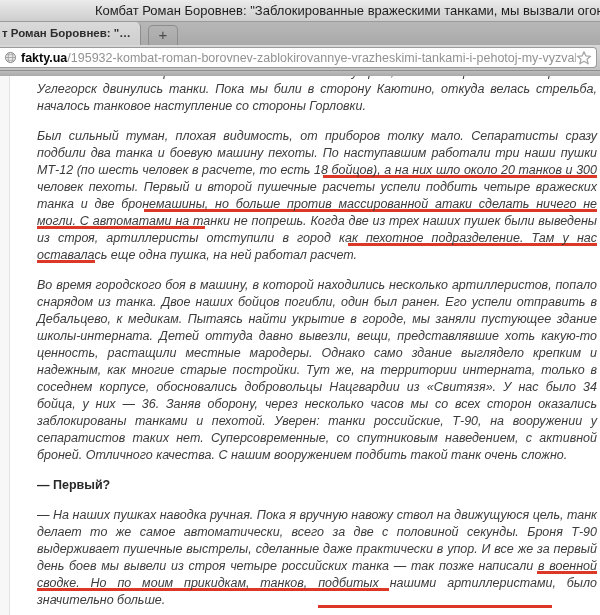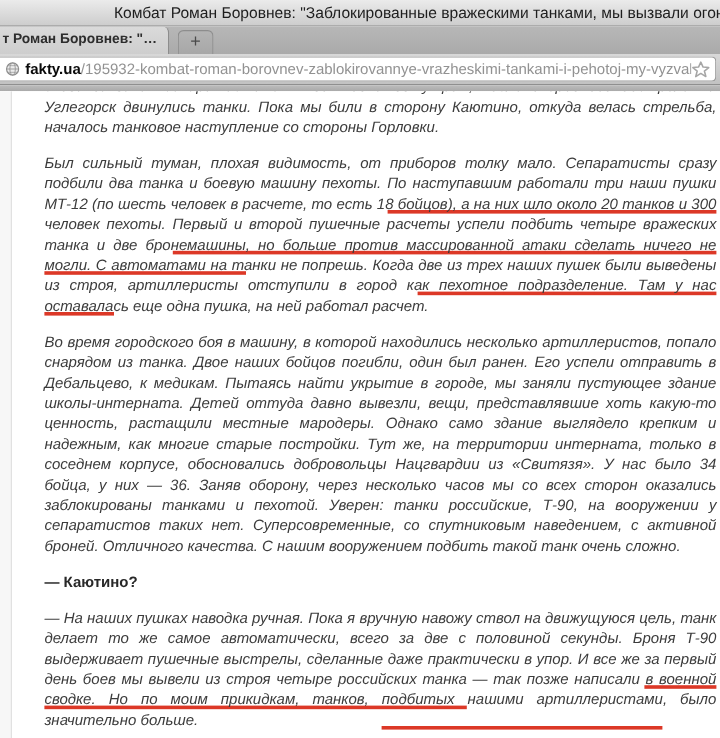--- a/index.html
+++ b/index.html
@@ -103,16 +103,16 @@
   </div>
 </div>
 <div class="chrome-bottom"></div>
 
 <div class="page">
   <div class="gutter"></div>
   <div class="article">
       <p class="clipped"><span>снова захвачен сепаратистами. И вот однажды утром, после очередного обстрела на Углегорск двинулись танки. Пока мы били в сторону Каютино, откуда велась стрельба, началось танковое наступление со стороны Горловки.</span></p>
       <p><span>Был сильный туман, плохая видимость, от приборов толку мало. Сепаратисты сразу подбили два танка и боевую машину пехоты. </span><span class="u">По наступавшим работали три наши пушки</span><span> МТ-12 (по шесть человек в расчете, то есть 18 бойцов), а на них шло около 20 танков и 300 человек пехоты. </span><span class="u">Первый и второй пушечные расчеты успели подбить четыре вражеских танка и две бронемашины</span><span>, но больше против массированной атаки сделать ничего не могли. С автоматами на танки не попрешь. Когда </span><span class="u">две из трех наших пушек были выведены из строя</span><span>, артиллеристы отступили в город как пехотное подразделение. Там у нас оставалась еще одна пушка, на ней работал расчет.</span></p>
       <p><span>Во время городского боя в машину, в которой находились несколько артиллеристов, попало снарядом из танка. Двое наших бойцов погибли, один был ранен. Его успели отправить в Дебальцево, к медикам. Пытаясь найти укрытие в городе, мы заняли пустующее здание школы-интерната. Детей оттуда давно вывезли, вещи, представлявшие хоть какую-то ценность, растащили местные мародеры. Однако само здание выглядело крепким и надежным, как многие старые постройки. Тут же, на территории интерната, только в соседнем корпусе, обосновались добровольцы Нацгвардии из «Свитязя». У нас было 34 бойца, у них — 36. Заняв оборону, через несколько часов мы со всех сторон оказались заблокированы танками и пехотой. Уверен: танки российские, Т-90, на вооружении у сепаратистов таких нет. Суперсовременные, со спутниковым наведением, с активной броней. Отличного качества. С нашим вооружением подбить такой танк очень сложно.</span></p>
-      <p class="question"><span>— Каютино?</span></p>
+      <p class="question"><span>— Первый?</span></p>
       <p><span>— На наших пушках наводка ручная. Пока я вручную навожу ствол на движущуюся цель, танк делает то же самое автоматически, всего за две с половиной секунды. Броня Т-90 выдерживает пушечные выстрелы, сделанные даже практически в упор. И все же </span><span class="u">за первый день боев мы вывели из строя четыре российских танка</span><span> — так позже написали в военной сводке. Но по моим прикидкам, танков, </span><span class="u">подбитых нашими артиллеристами</span><span>, было значительно больше.</span></p>
     </div>
 </div>
 
 </body></html>

